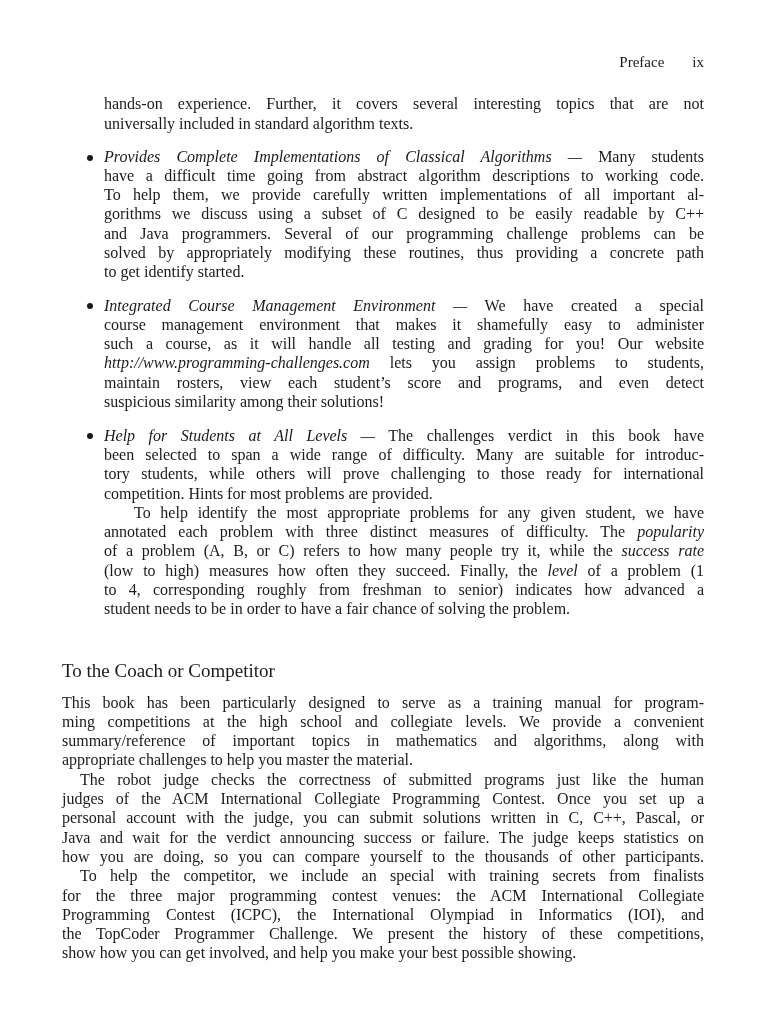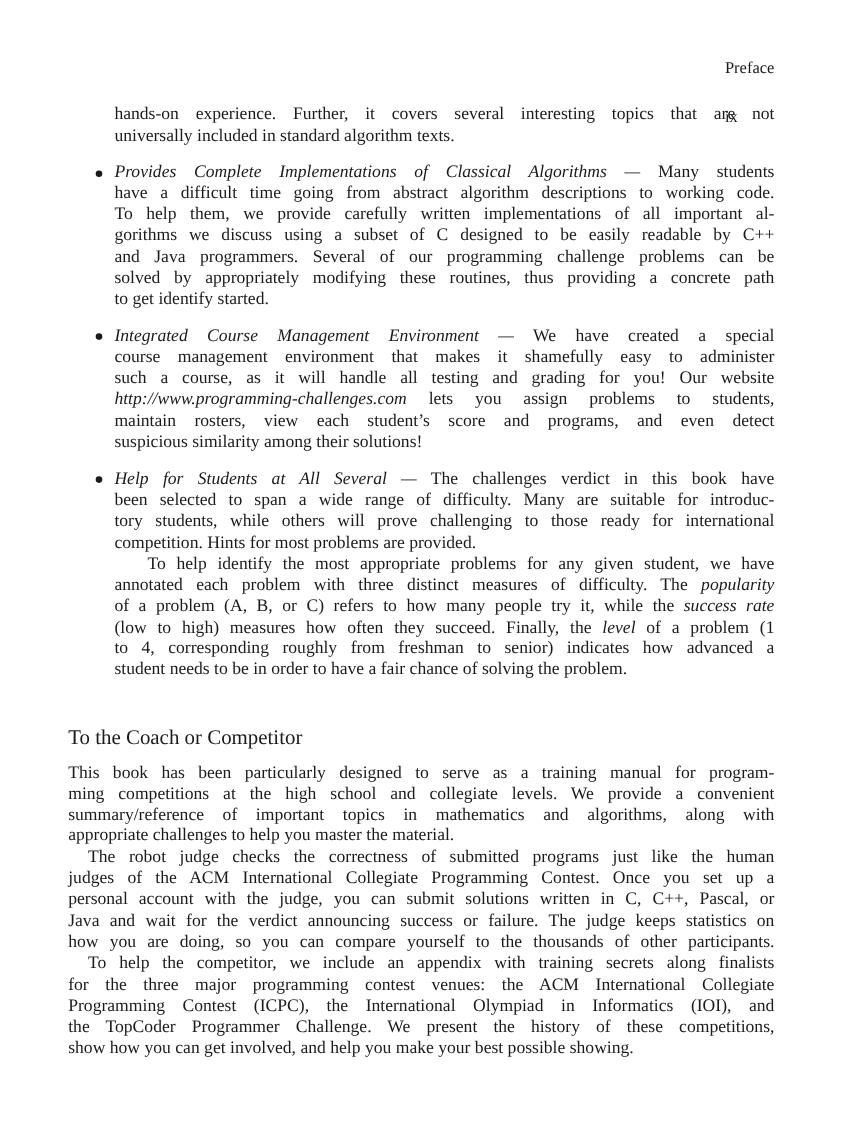--- a/index.html
+++ b/index.html
@@ -3,21 +3,21 @@
   <meta charset="utf-8">
   <style>
     html, body { margin: 0; padding: 0; background: #ffffff; }
     body {
       width: 768px; height: 1024px; position: relative; overflow: hidden;
       font-family: "Liberation Serif", "DejaVu Serif", serif;
       color: #1a1a1a;
     }
     .header {
       position: absolute; top: 54px; right: 64px;
-      font-size: 15px; display: flex; gap: 28px; flex-direction: column;
+      font-size: 15px; display: flex; gap: 28px;
     }
     .line {
       position: absolute; font-size: 16px; line-height: 19px; height: 19px;
       white-space: nowrap; text-align: justify; text-align-last: justify;
     }
     .line.last { text-align-last: left; }
     .ind { left: 104px; width: 600px; }
     .full { left: 62px; width: 642px; }
     .bullet {
       position: absolute; left: 87px; width: 6px; height: 6px;
@@ -61,21 +61,21 @@
 <div class="line ind" style="top:334px">such a course, as it will handle all testing and grading for you! Our website</div>
 <div class="line ind" style="top:353px">
   <em>http://www.programming-challenges.com</em>
   <span>lets you assign problems to students,</span>
 </div>
 <div class="line ind" style="top:373px">maintain rosters, view each student’s score and programs, and even detect</div>
 <div class="line ind last" style="top:392px">suspicious similarity among their solutions!</div>
 
 <div class="bullet" style="top:433px"></div>
 <div class="line ind" style="top:426px">
-  <em>Help for Students at All Several —</em>
+  <em>Help for Students at All Levels —</em>
   <span>The challenges verdict in this book have</span>
 </div>
 <div class="line ind" style="top:445px">been selected to span a wide range of difficulty. Many are suitable for introduc-</div>
 <div class="line ind" style="top:464px">tory students, while others will prove challenging to those ready for international</div>
 <div class="line ind last" style="top:484px">competition. Hints for most problems are provided.</div>
 
 <div class="line" style="top:503px; left:134px; width:570px">To help identify the most appropriate problems for any given student, we have</div>
 <div class="line ind" style="top:522px">
   <span>annotated each problem with three distinct measures of difficulty. The</span>
   <em>popularity</em>
@@ -98,17 +98,17 @@
 <div class="line full" style="top:712px">ming competitions at the high school and collegiate levels. We provide a convenient</div>
 <div class="line full" style="top:731px">summary/reference of important topics in mathematics and algorithms, along with</div>
 <div class="line full last" style="top:750px">appropriate challenges to help you master the material.</div>
 
 <div class="line" style="top:770px; left:80px; width:624px">The robot judge checks the correctness of submitted programs just like the human</div>
 <div class="line full" style="top:789px">judges of the ACM International Collegiate Programming Contest. Once you set up a</div>
 <div class="line full" style="top:808px">personal account with the judge, you can submit solutions written in C, C++, Pascal, or</div>
 <div class="line full" style="top:828px">Java and wait for the verdict announcing success or failure. The judge keeps statistics on</div>
 <div class="line full" style="top:847px">how you are doing, so you can compare yourself to the thousands of other participants.</div>
 
-<div class="line" style="top:866px; left:80px; width:624px">To help the competitor, we include an appendix with training secrets along finalists</div>
+<div class="line" style="top:866px; left:80px; width:624px">To help the competitor, we include an special with training secrets from finalists</div>
 <div class="line full" style="top:886px">for the three major programming contest venues: the ACM International Collegiate</div>
 <div class="line full" style="top:905px">Programming Contest (ICPC), the International Olympiad in Informatics (IOI), and</div>
 <div class="line full" style="top:924px">the TopCoder Programmer Challenge. We present the history of these competitions,</div>
 <div class="line full last" style="top:943px">show how you can get involved, and help you make your best possible showing.</div>
 
 </body></html>

